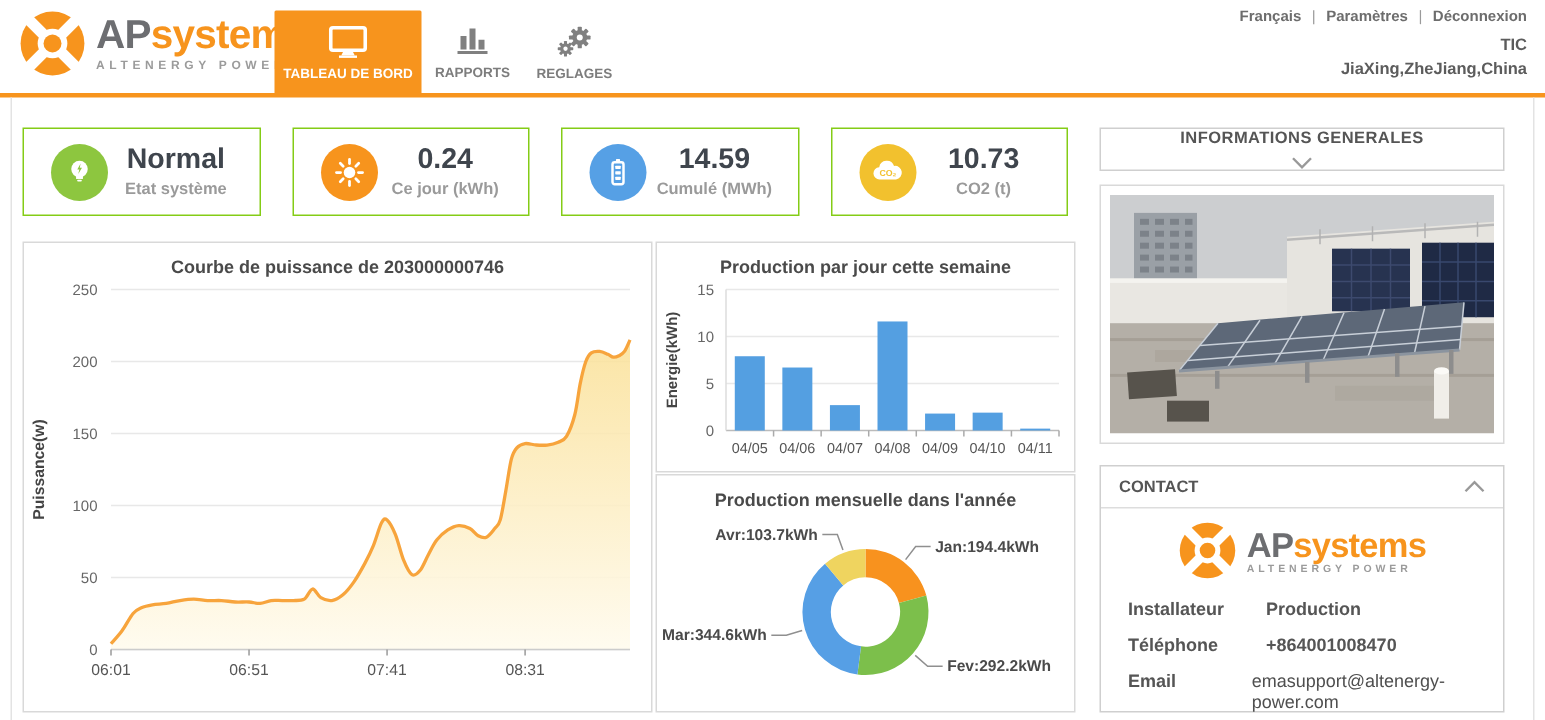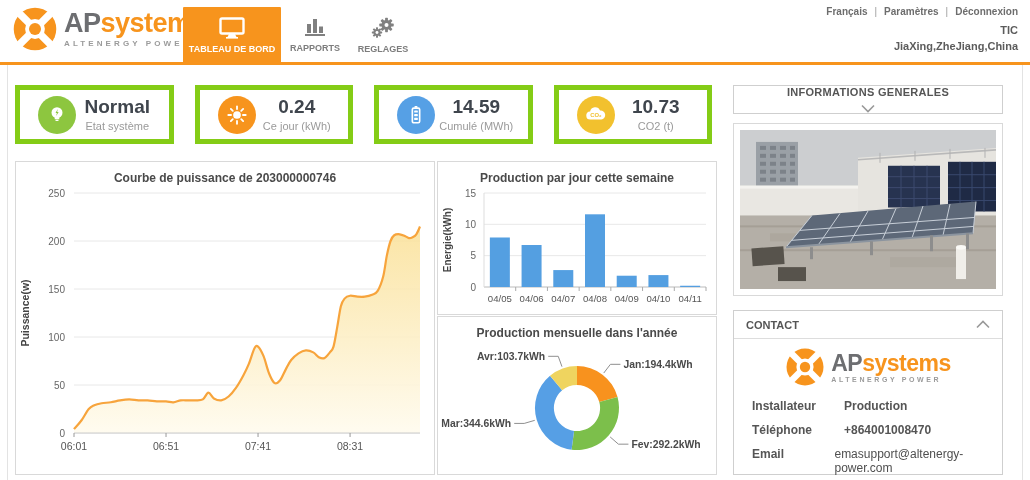--- a/index.html
+++ b/index.html
@@ -27,25 +27,25 @@
 
   .header-right { position:absolute; right:12px; top:6px; text-align:right; }
   .top-links { font-size:10px; color:#6d6d6d; font-weight:bold; }
   .top-links span.link { cursor:pointer; }
   .top-links .sep { color:#9a9a9a; margin:0 7px; font-weight:normal; }
   .account { font-size:11px; color:#5c5c5c; font-weight:bold; margin-top:7px; }
   .location { font-size:11px; color:#5c5c5c; font-weight:bold; margin-top:4px; }
 
   
   .cards { position:absolute; left:15px; top:85px; width:697px; display:flex; gap:21px; }
-  .card { flex:1; height:59px; border:5px solid #84cc16; background:#fff; display:flex; align-items:center; padding:0 10px; }
+  .card { flex:1; height:59px; border:1px solid #84cc16; background:#fff; display:flex; align-items:center; padding:0 10px; }
   .card-ic { width:38px; height:38px; border-radius:50%; flex:0 0 38px; display:flex; align-items:center; justify-content:center; margin-left:8px;}
   .card-body { flex:1; text-align:center; }
   .card-val { font-size:19px; font-weight:bold; color:#3f454d; line-height:20px;}
-  .card-lbl { font-size:11px; color:#9a9a9a; margin-top:3px; }
+  .card-lbl { font-size:11px; color:#9a9a9a; margin-top:3px;font-weight:bold; }
 
   
   .panel { position:absolute; border:1px solid #d9d9d9; background:#fff; }
   .panel-power  { left:15px;  top:161px; width:420px; height:314px; }
   .panel-bar    { left:437px; top:161px; width:280px; height:154px; }
   .panel-donut  { left:437px; top:316px; width:280px; height:159px; }
   .chart-title { text-align:center; font-size:12px; font-weight:bold; color:#4a4a4a; padding-top:9px; }
 
   
   .side-head { position:absolute; border:1px solid #cfcfcf; background:#fff; display:flex; align-items:center; justify-content:space-between; padding:0 12px; cursor:pointer; }

